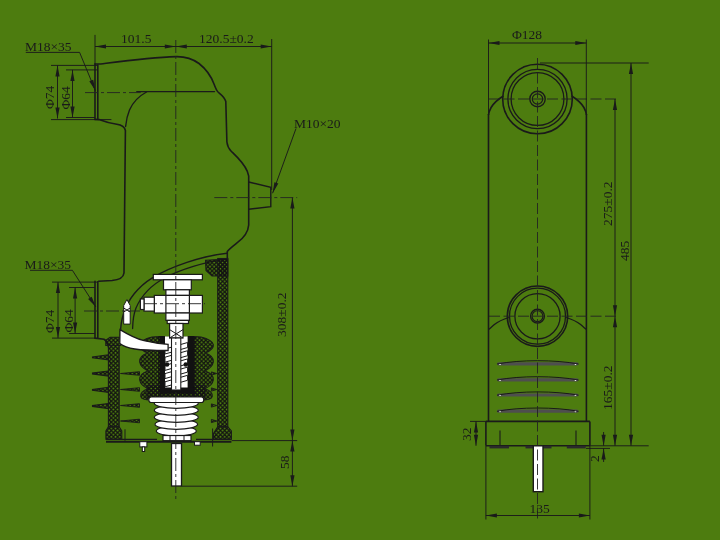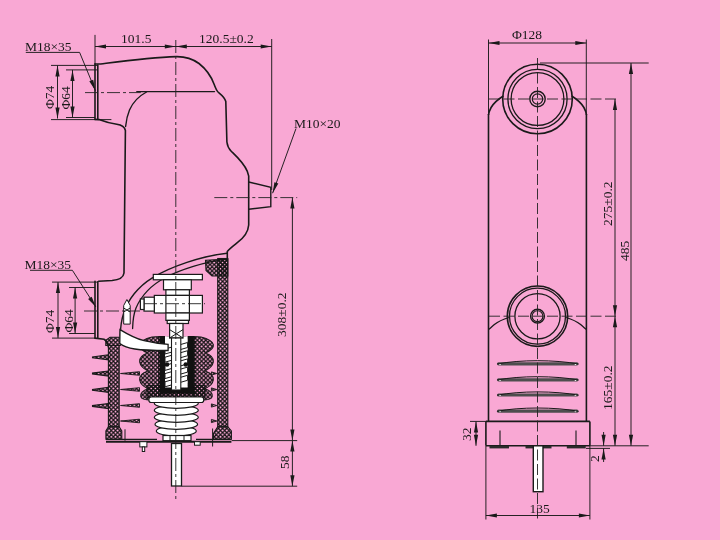--- a/index.html
+++ b/index.html
@@ -1,16 +1,16 @@
 <!DOCTYPE html>
 <html><head>
 <meta charset="utf-8">
 <style>
 html,body{margin:0;padding:0;background:#ffffff;}
-#page{width:720px;height:540px;position:relative;background:#f9a8d4;overflow:hidden;
+#page{width:720px;height:540px;position:relative;background:#4d7c0f;overflow:hidden;
 font-family:"Liberation Serif", serif;}
 svg{position:absolute;left:0;top:0;}
 text{fill:#1a1a1a;}
 </style>
 </head>
 <body>
 <div id="page">
 <svg width="720" height="540" viewBox="0 0 720 540" style="filter:blur(0.28px)">
 <defs>
 <pattern id="xh" width="4.2" height="4.2" patternUnits="userSpaceOnUse">

